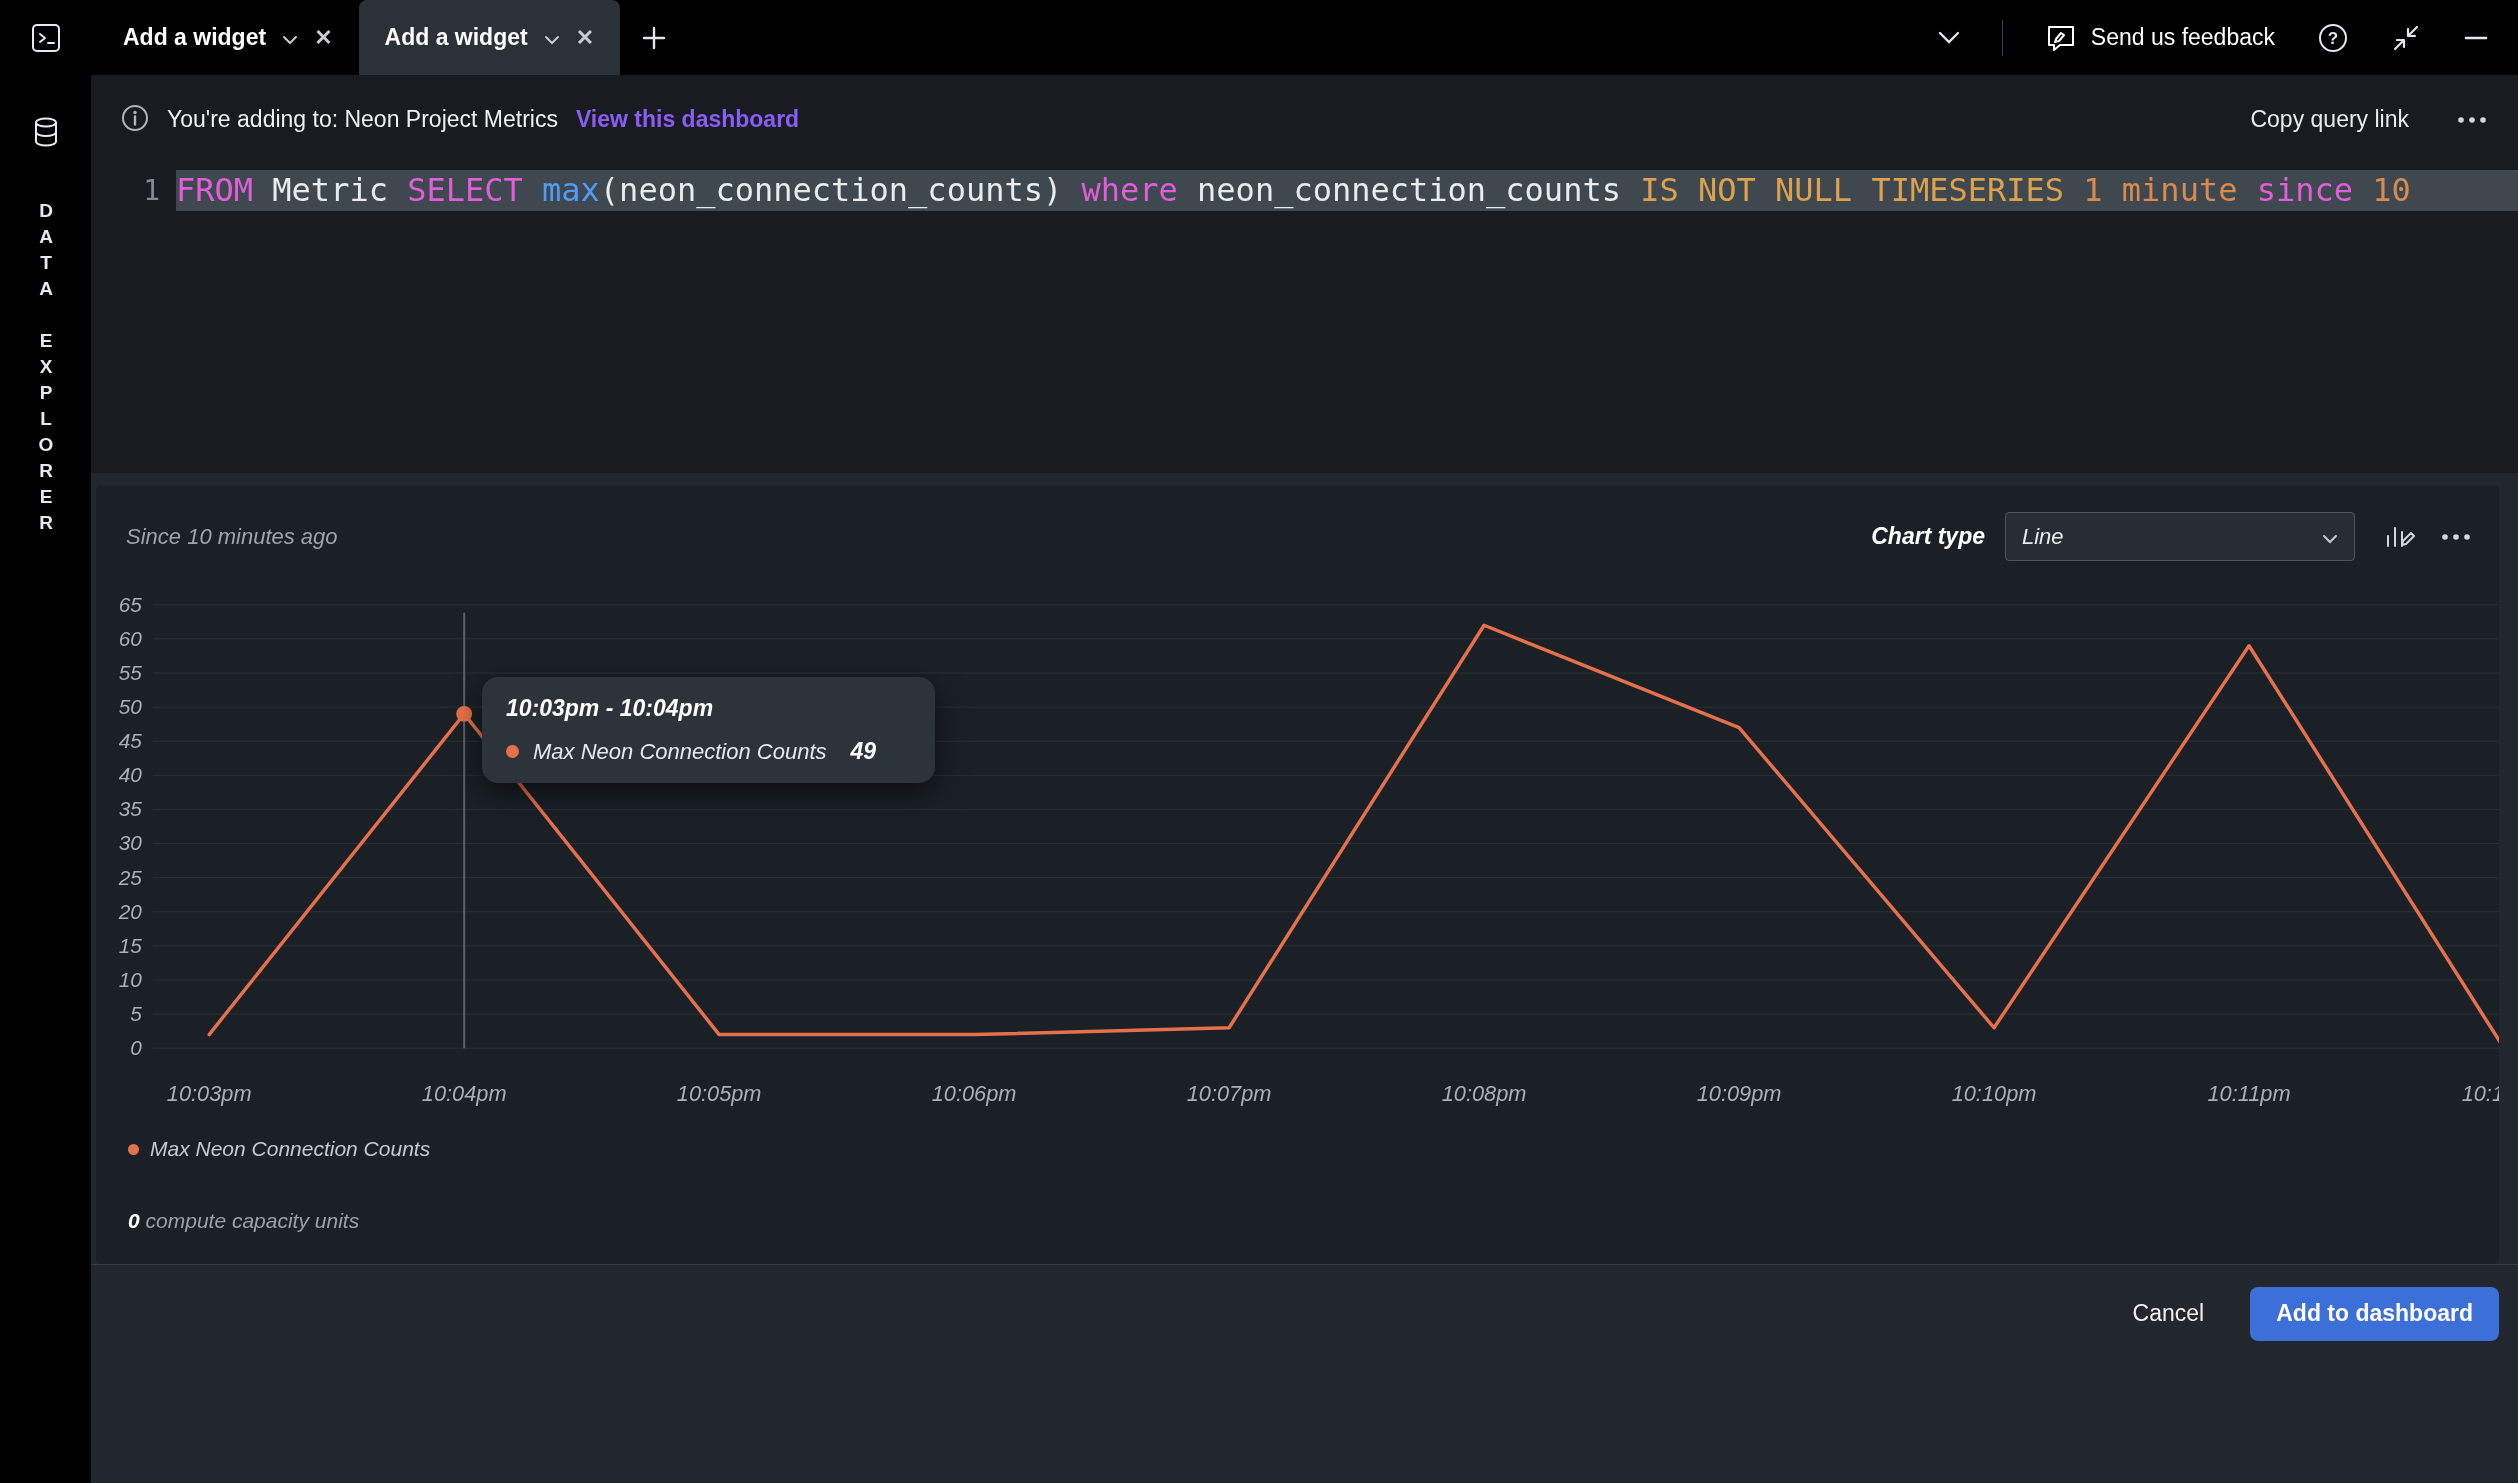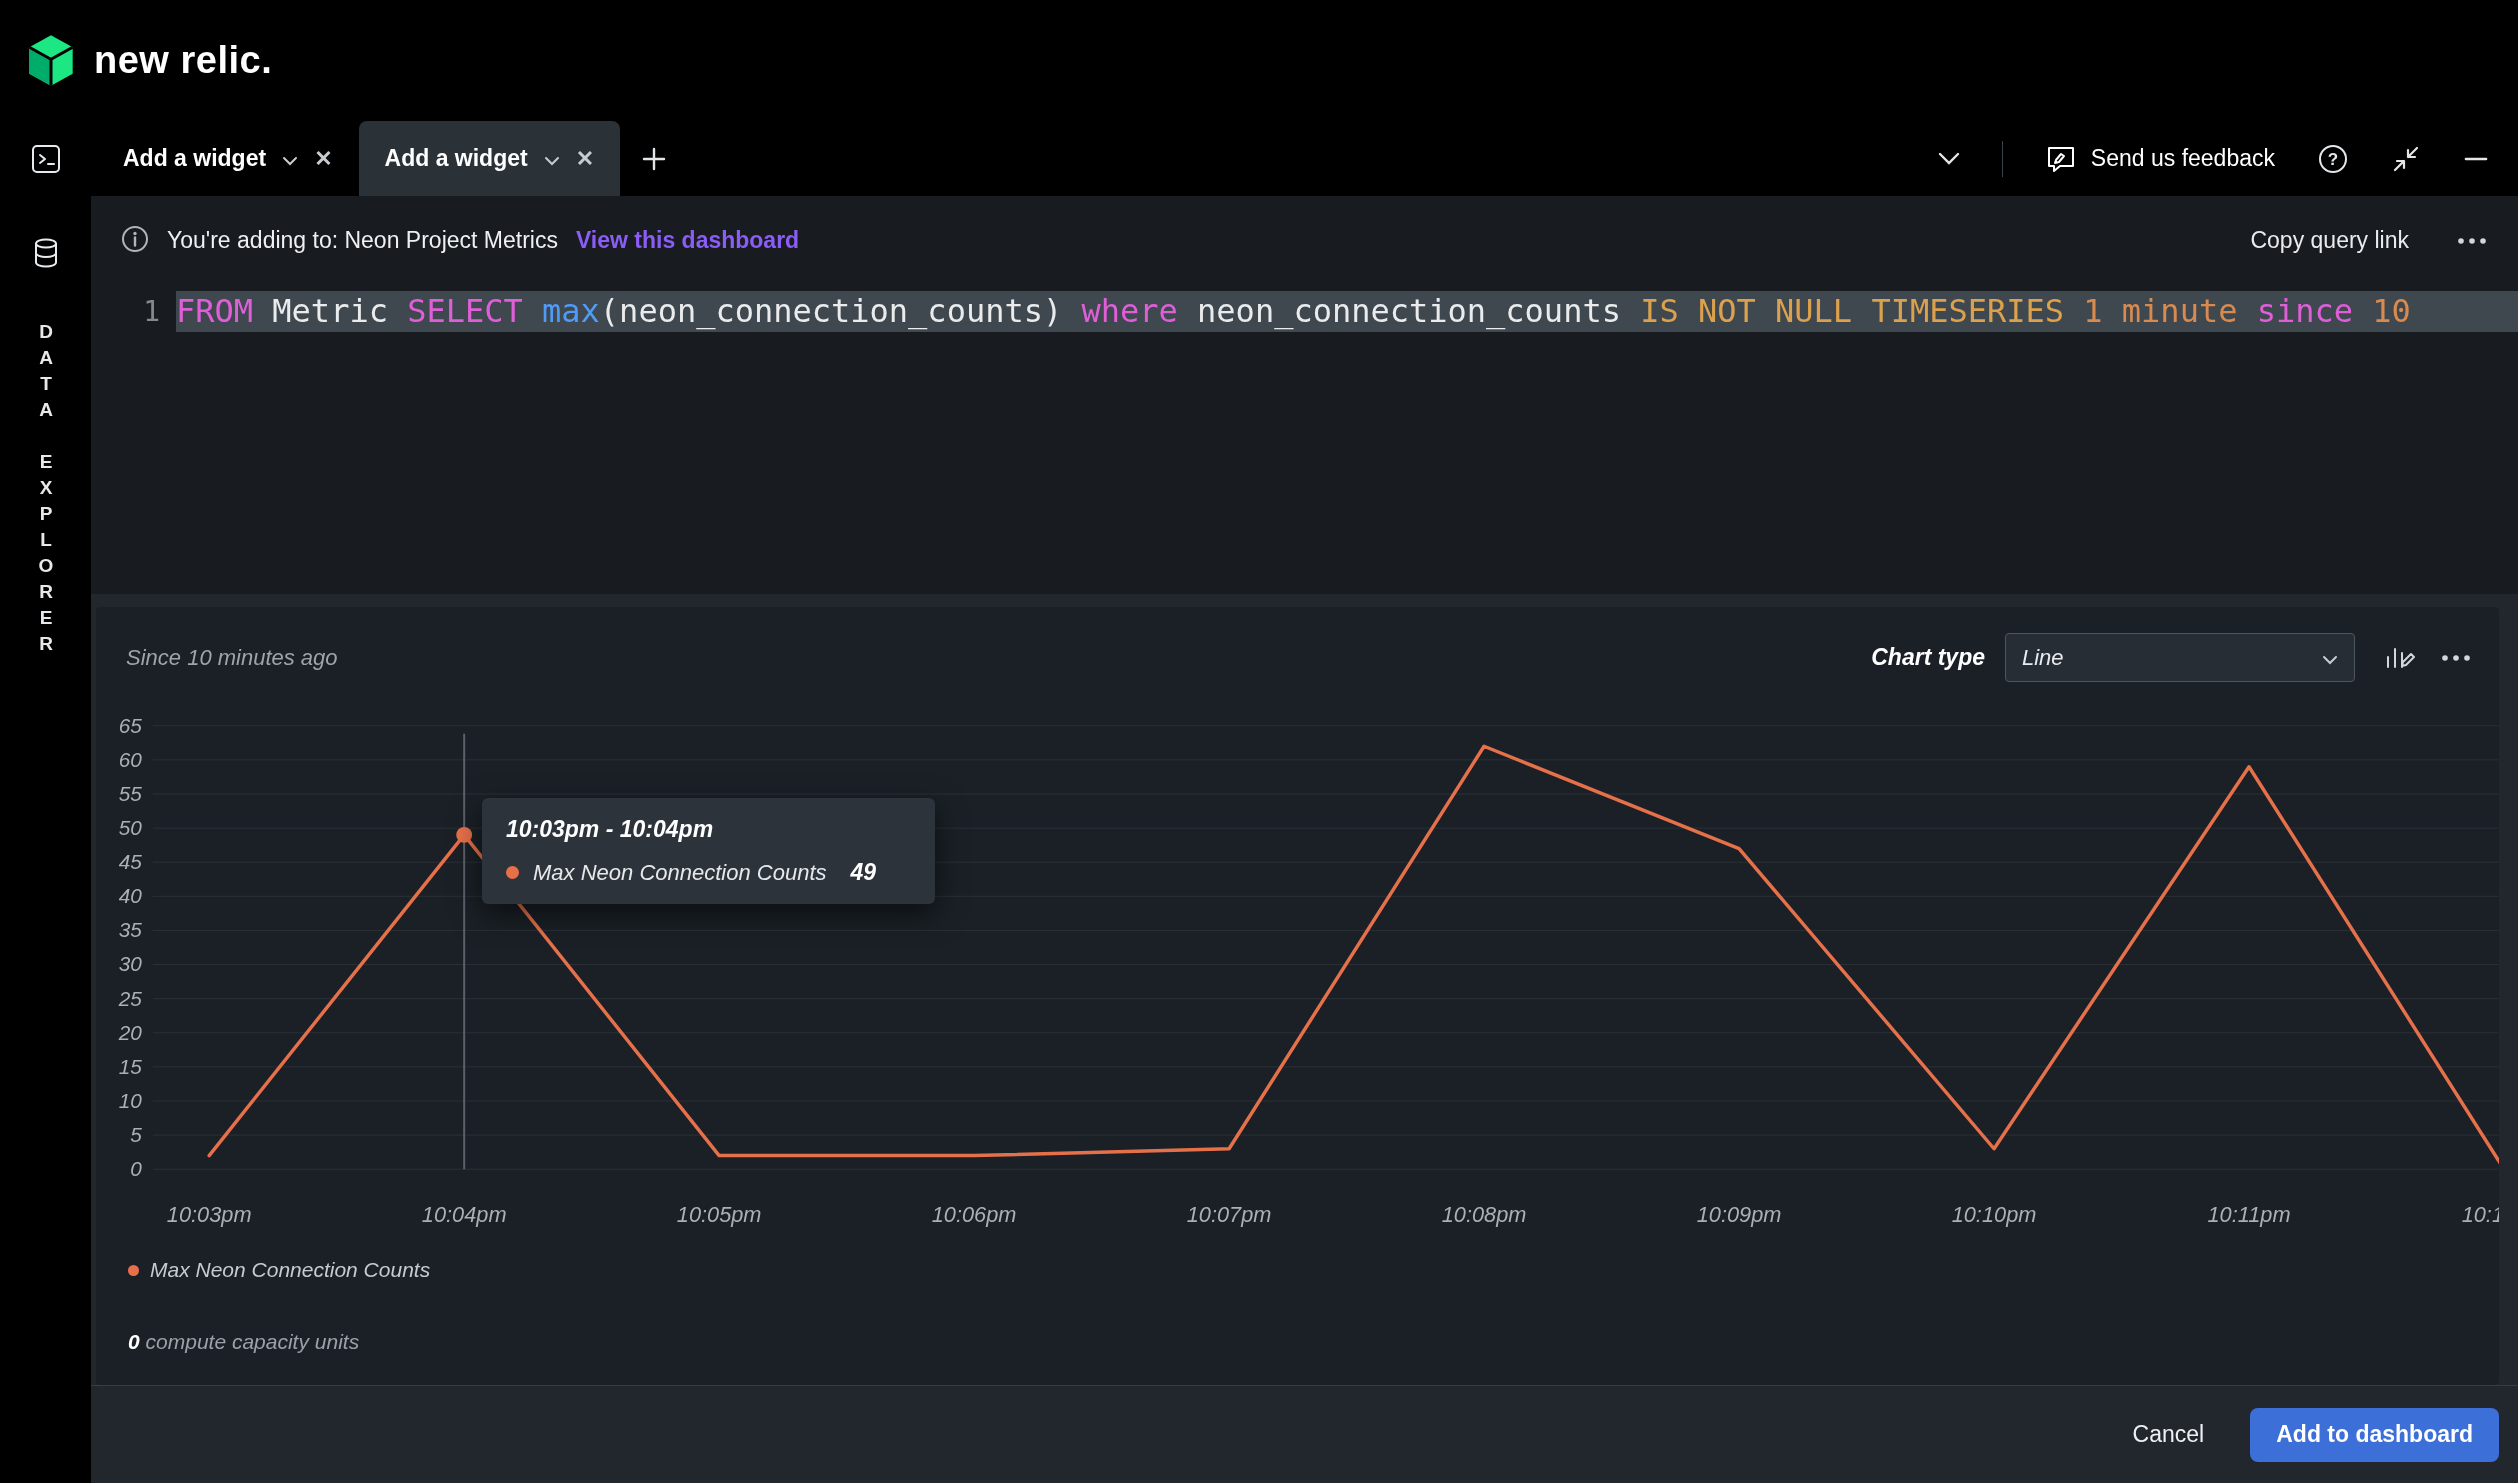--- a/index.html
+++ b/index.html
@@ -72,21 +72,21 @@
                  position:relative; overflow:hidden; flex-shrink:0;font-style:italic; }
   .panel-header { position:absolute; top:26px; left:30px; right:26px; display:flex; align-items:center; z-index:3; }
   .since { font-size:22px; color:#9da4aa; }
   .ct-label { margin-left:auto; font-size:23px; font-weight:700; color:#fff; margin-right:20px; }
   .chart-select { width:350px; height:49px; background:#262d34; border:1px solid #4d555d; border-radius:4px;
                   display:flex; align-items:center; padding:0 16px; font-size:22px; color:#e9ebed; }
   .chart-select .chev { margin-left:auto; }
   .cb-icon { margin-left:28px; color:#d3d7db; }
   .panel-dots { margin-left:24px; }
   #chart-svg { position:absolute; inset:0; z-index:1; font-family:"Liberation Sans",sans-serif; }
-  .tooltip { position:absolute; left:386px; top:191px; width:453px; background:#2d333b; border-radius:6px;
+  .tooltip { position:absolute; left:386px; top:191px; width:453px; background:#2d333b; border-radius:16px;
              padding:18px 24px; box-shadow:0 10px 30px rgba(0,0,0,.55); z-index:4; }
   .tt-title { font-size:23px; font-weight:700; color:#fff; margin-bottom:16px; }
   .tt-row { display:flex; align-items:center; gap:14px; }
   .tt-series { font-size:22px; color:#e6e8ea; }
   .tt-val { font-size:23px; font-weight:700; color:#fff; margin-left:10px; }
   .dot { width:13px; height:13px; border-radius:50%; background:#e6704a; flex-shrink:0; }
   .dot.small { width:11px; height:11px; }
   .legend { position:absolute; left:32px; top:651px; display:flex; align-items:center; gap:11px; z-index:2; cursor:pointer; }
   .legend-text { font-size:21px; color:#c6cbd0; }
   .compute { position:absolute; left:32px; top:723px; font-size:21px; z-index:2; }
@@ -97,31 +97,20 @@
   .footer { height:98px; background:#22272d; border-top:1px solid #363d44; display:flex; align-items:center;
             justify-content:flex-end; gap:46px; padding-right:20px; flex-shrink:0; }
   .cancel-btn { font-size:23px; color:#eef0f2; }
   .add-btn { height:54px; background:#3d6fd8; border-radius:8px; padding:0 26px; font-size:23px; color:#fff; font-weight:600; }
 </style>
 </head>
 <body>
 
 <div class="app">
 
-  <header class="topbar">
-    <div class="logo">
-      <svg width="50" height="53" viewBox="0 0 40 44">
-        <path d="M20 1 L38 11 V33 L20 43 L2 33 V11 Z" fill="#1ce783"></path>
-        <path d="M2 11 L20 21 V43 L2 33 Z" fill="#00ac69"></path>
-        <path d="M2 11 L20 21 L20 43" fill="none" stroke="#000" stroke-width="2.5"></path>
-        <path d="M20 21 L38 11" fill="none" stroke="#000" stroke-width="2.5"></path>
-      </svg>
-      <span class="logo-text">new relic.</span>
-    </div>
-  </header>
 
   <div class="bodyrow">
 
     <aside class="sidebar">
       <button class="side-btn first">
         <svg width="32" height="32" viewBox="0 0 32 32" fill="none" stroke="currentColor" stroke-width="2" stroke-linecap="round" stroke-linejoin="round">
           <rect x="3" y="3" width="26" height="26" rx="4"></rect>
           <path d="M10 12 l5 4 -5 4"></path>
           <path d="M18 21 h6"></path>
         </svg>

